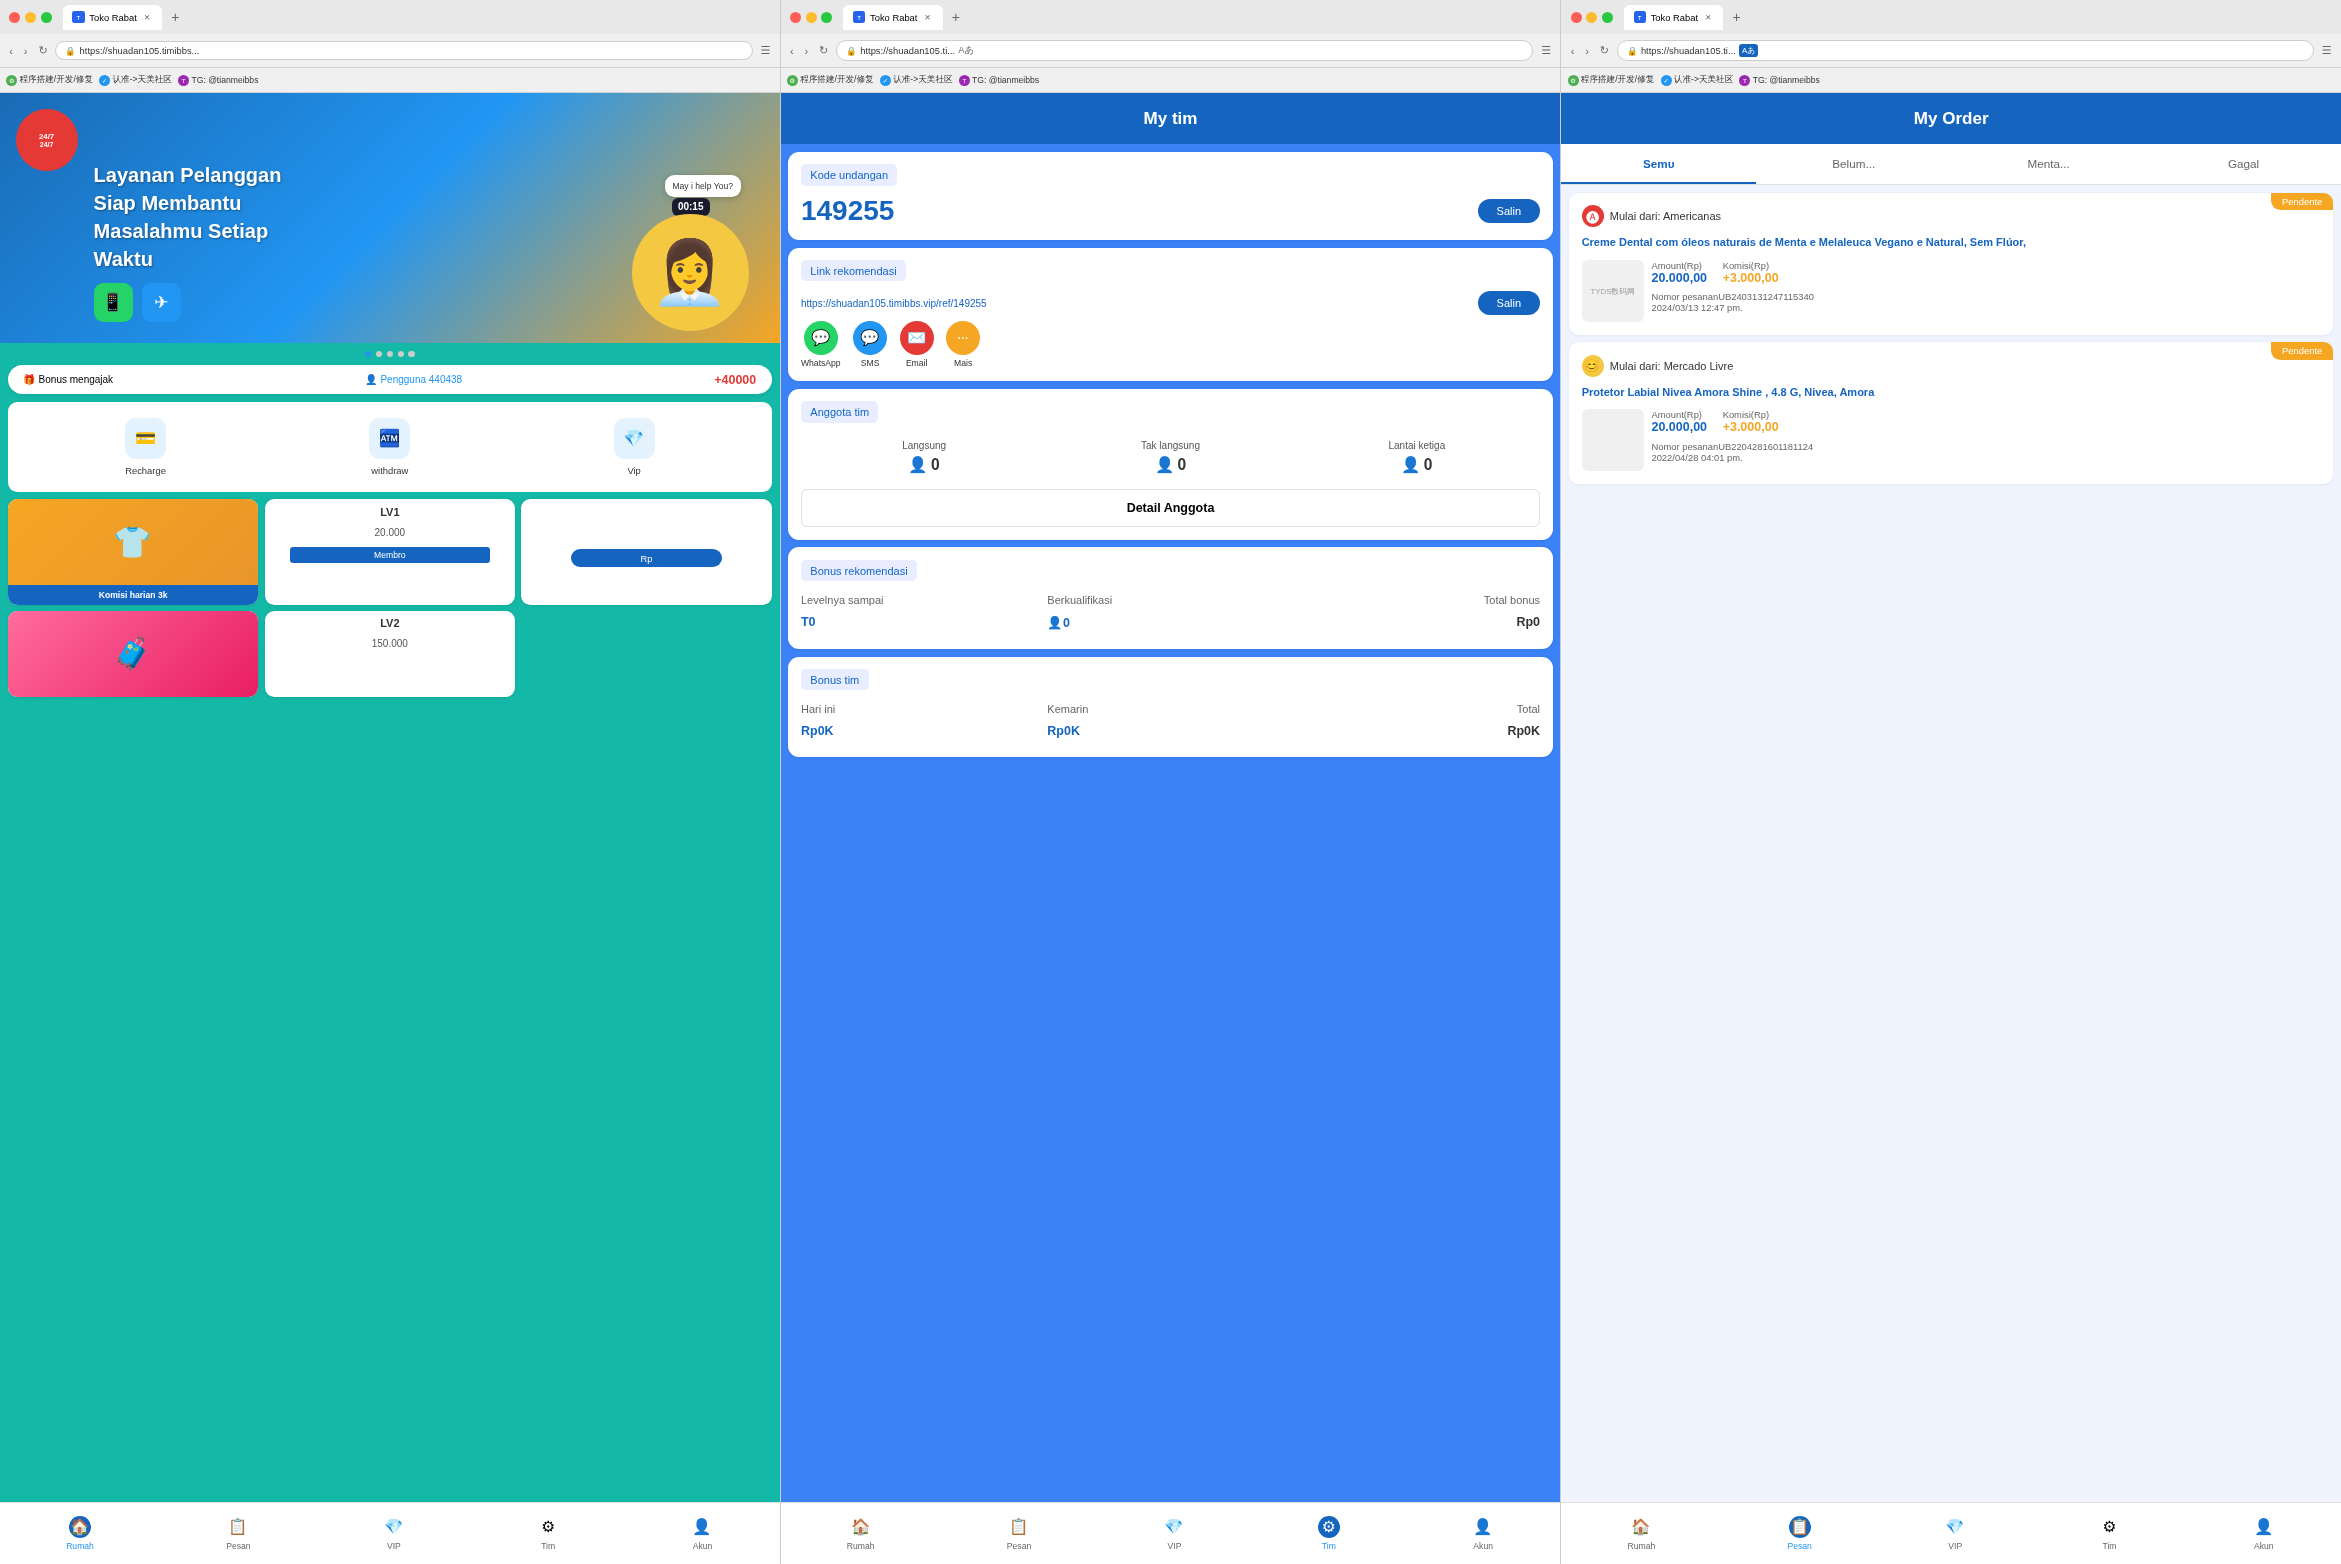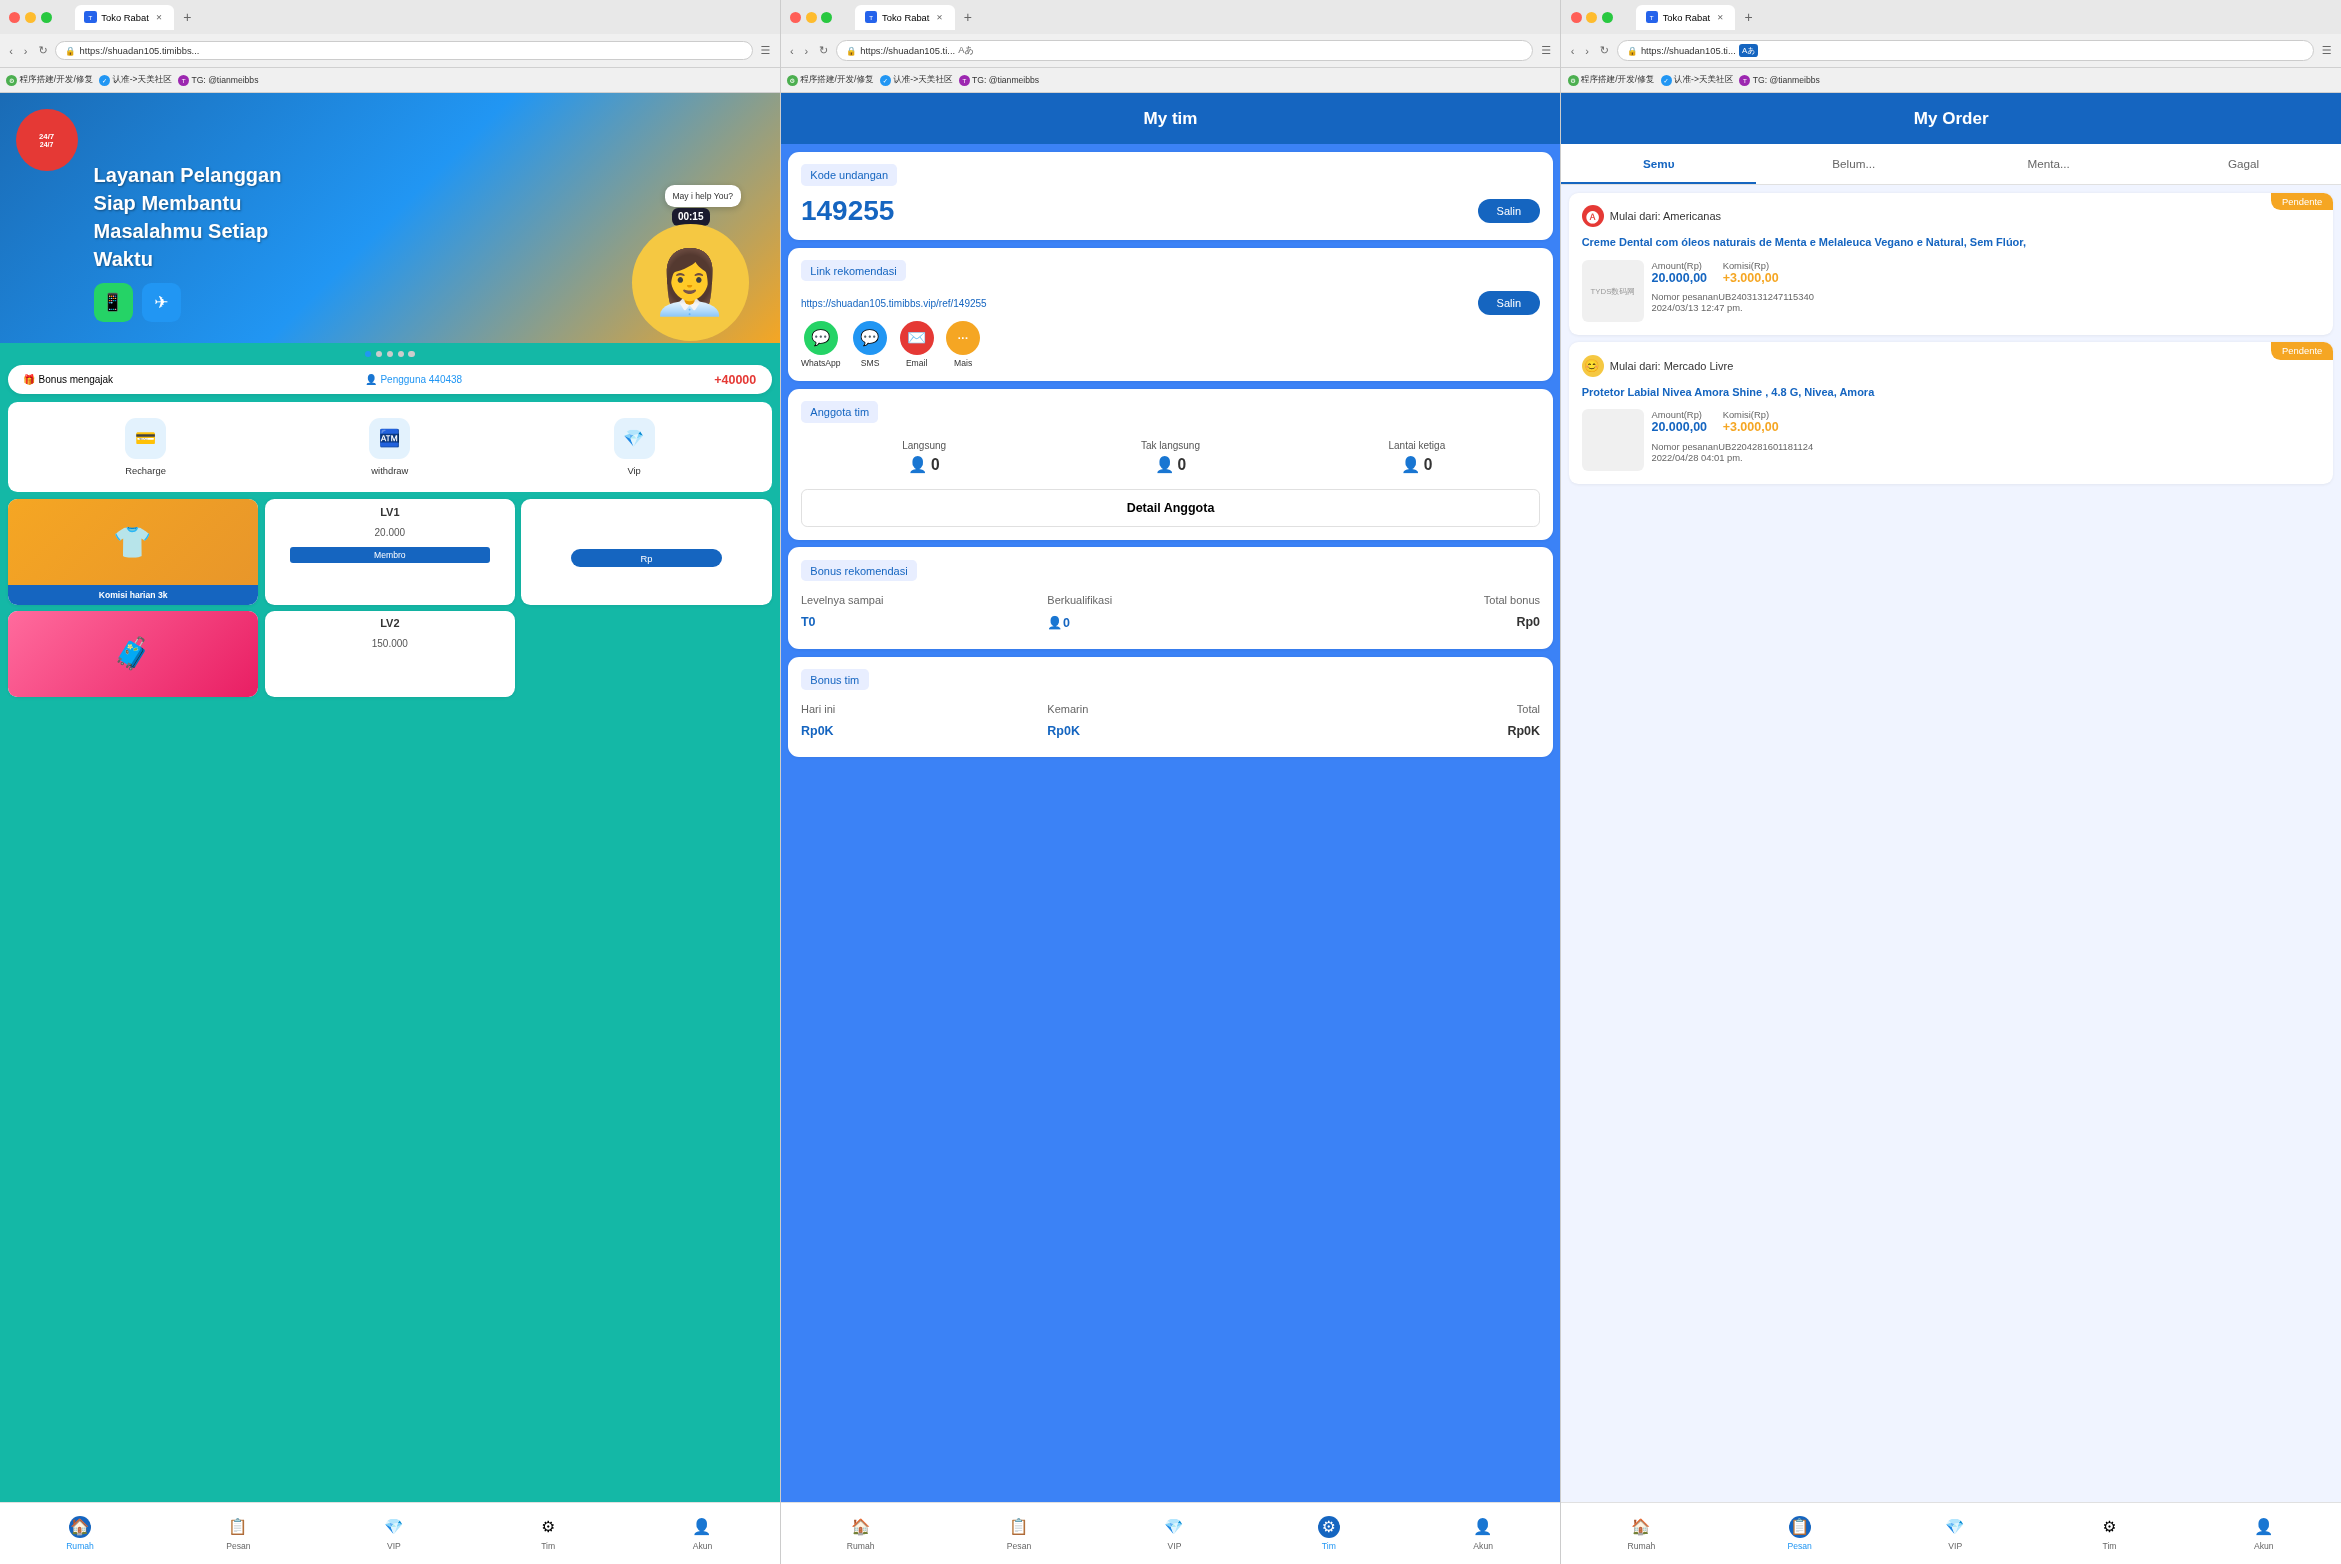--- a/index.html
+++ b/index.html
@@ -23,21 +23,21 @@
       border-right: 0.8px solid #ccc;
     }
 
     
     .title-bar {
       height: 34px;
       background: #e8e8e8;
       display: flex;
       align-items: center;
       padding: 0 9.4px;
-      gap: 23px;
+      gap: 11px;
     }
     .traffic-lights {
       display: flex;
       gap: 4.7px;
       align-items: center;
     }
     .traffic-light {
       width: 11px;
       height: 11px;
       border-radius: 50%;
@@ -216,21 +216,21 @@
       align-items: center;
       justify-content: center;
       font-size: 17px;
     }
     .wa-icon { background: #25d366; }
     .tg-icon { background: #2196f3; }
 
     .helper-illustration {
       position: absolute;
       right: 31px;
-      bottom: 2px;
+      bottom: 12px;
       width: 125px;
       height: 156px;
     }
     .helper-circle {
       width: 117px;
       height: 117px;
       background: #f5c842;
       border-radius: 50%;
       position: absolute;
       bottom: 0;

